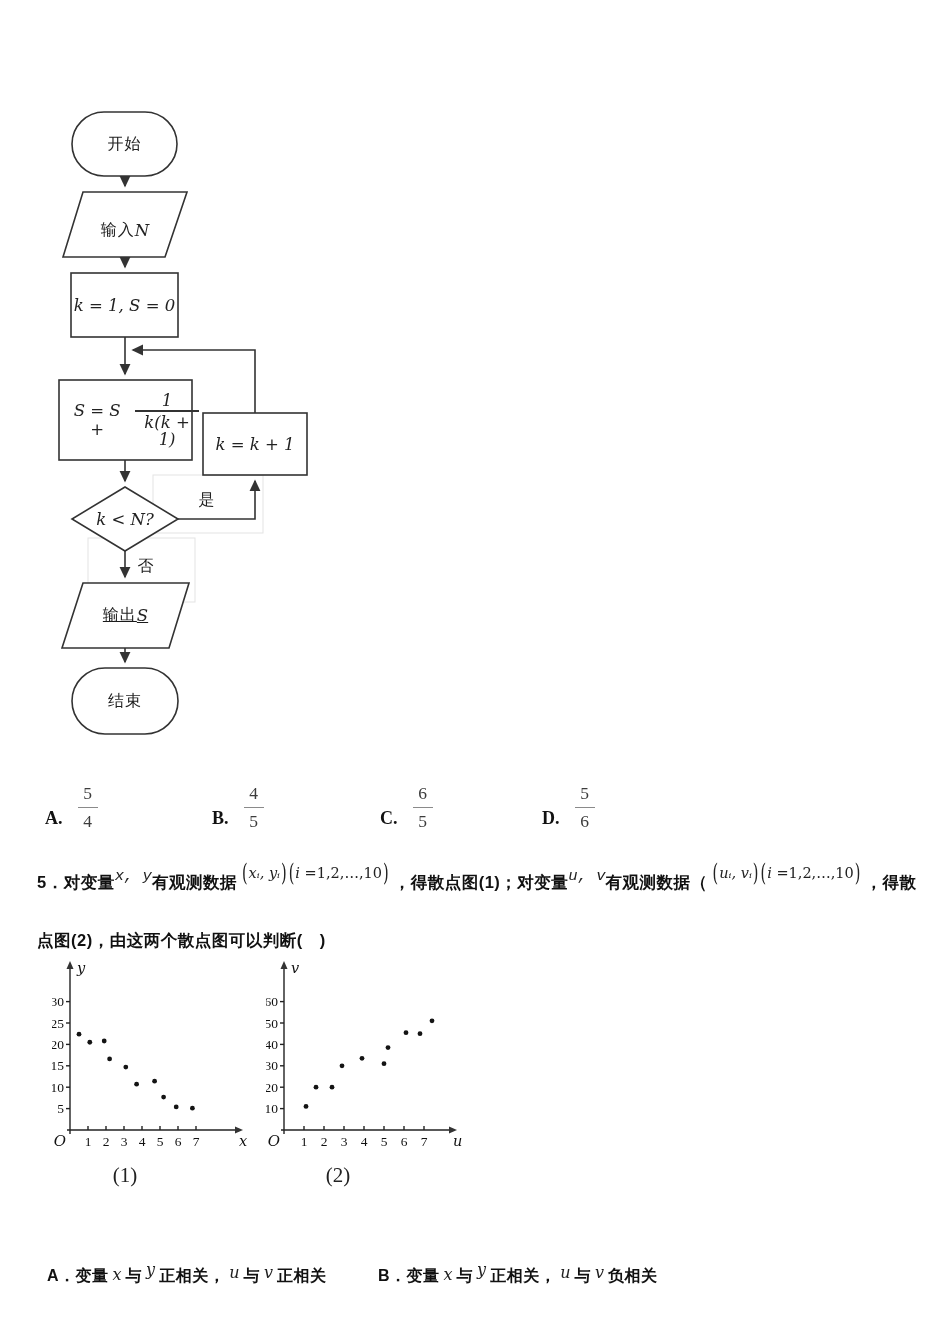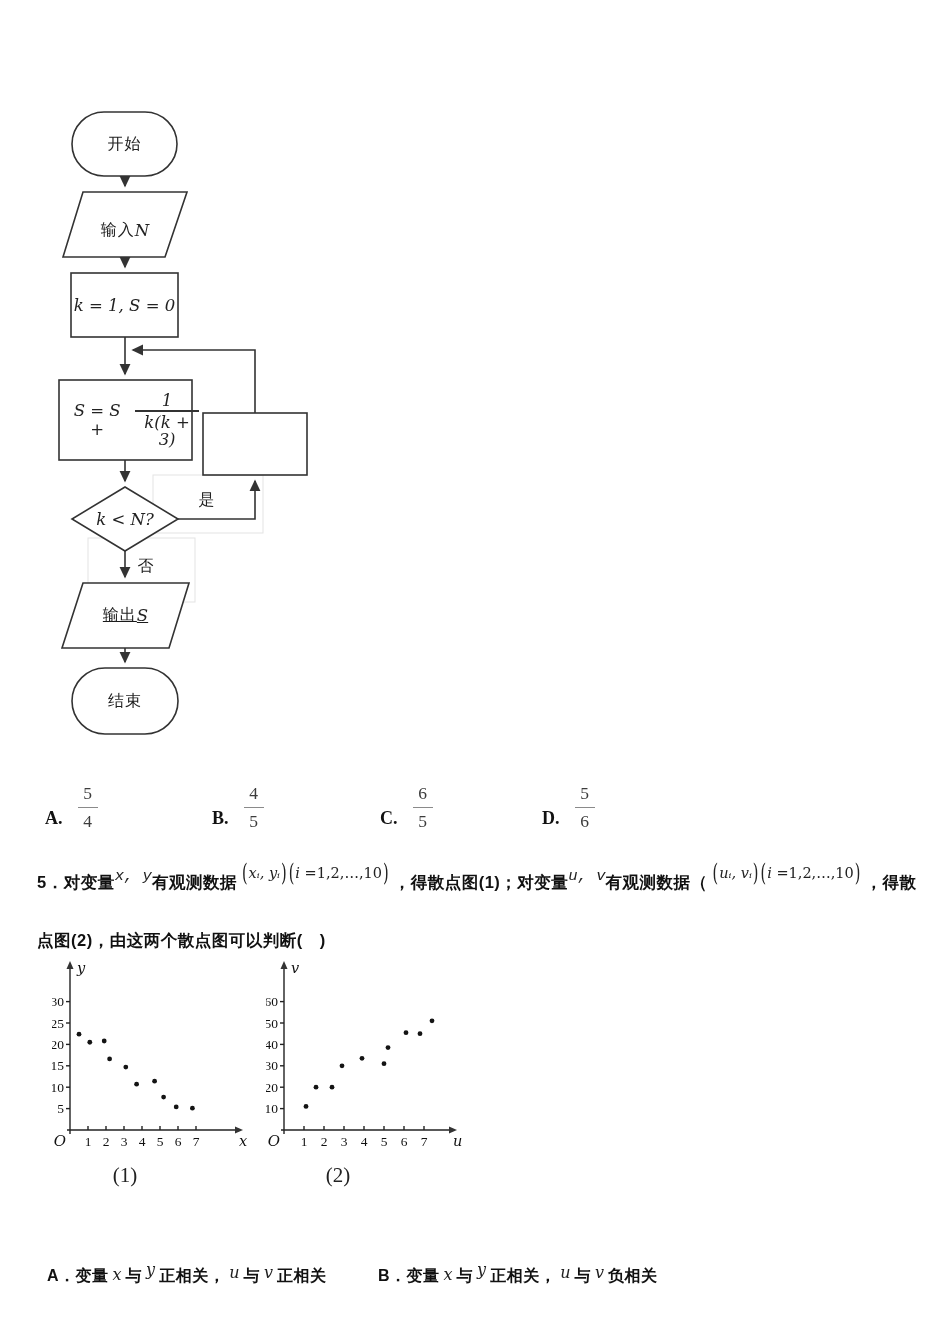--- a/index.html
+++ b/index.html
@@ -92,24 +92,25 @@
     <span class="cjk">输入</span>
       <span class="mvar">N</span>
   </div>
   <div class="nodelbl mvar" style="left:71px;top:273px;width:107px;height:64px;">k = 1, S = 0</div>
   <div class="nodelbl" style="left:66px;top:380px;width:133px;height:80px;">
     <span class="sumrow">
       <span class="mvar">S = S +</span>
       <span class="frac mvar">
         <span>1</span>
         <span class="fbar"></span>
-        <span>k(k + 3)</span>
+        <span>k(k + 1)</span>
       </span>
     </span>
   </div>
+  <div class="nodelbl mvar" style="left:203px;top:413px;width:104px;height:62px;">k = k + 1</div>
   <div class="nodelbl mvar" style="left:72px;top:487px;width:106px;height:64px;">k &lt; N?</div>
   <div class="nodelbl cjk" style="left:192px;top:487px;width:30px;height:26px;">是</div>
   <div class="nodelbl cjk" style="left:131px;top:553px;width:30px;height:26px;">否</div>
   <div class="nodelbl" style="left:62px;top:583px;width:127px;height:65px;text-decoration:underline;">
     <span class="cjk">输出</span>
       <span class="mvar">S</span>
   </div>
   <div class="nodelbl cjk" style="left:72px;top:668px;width:106px;height:66px;">结束</div>
 
   <div class="fopt" style="left:45px;">

